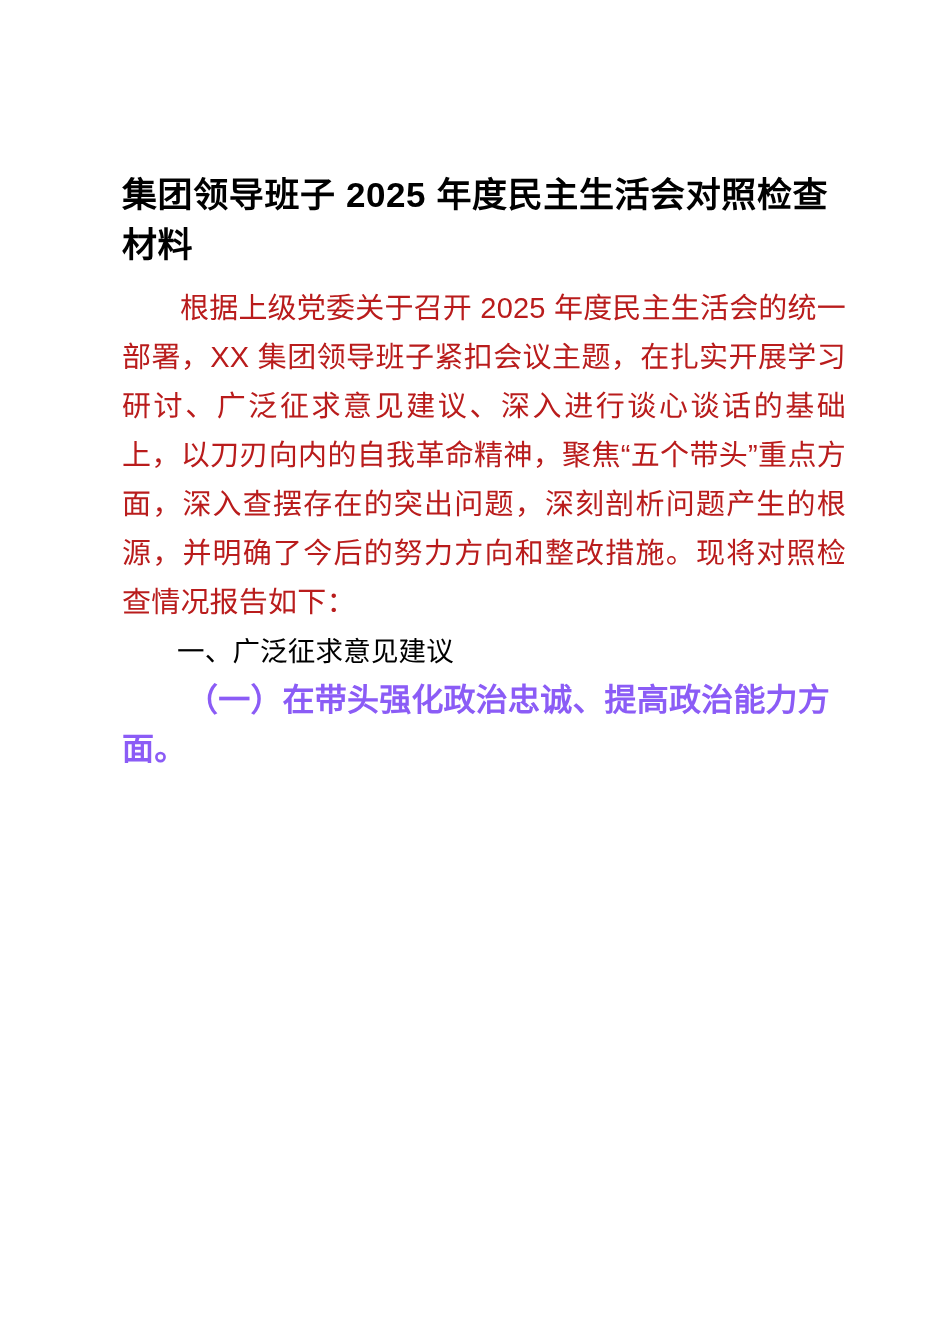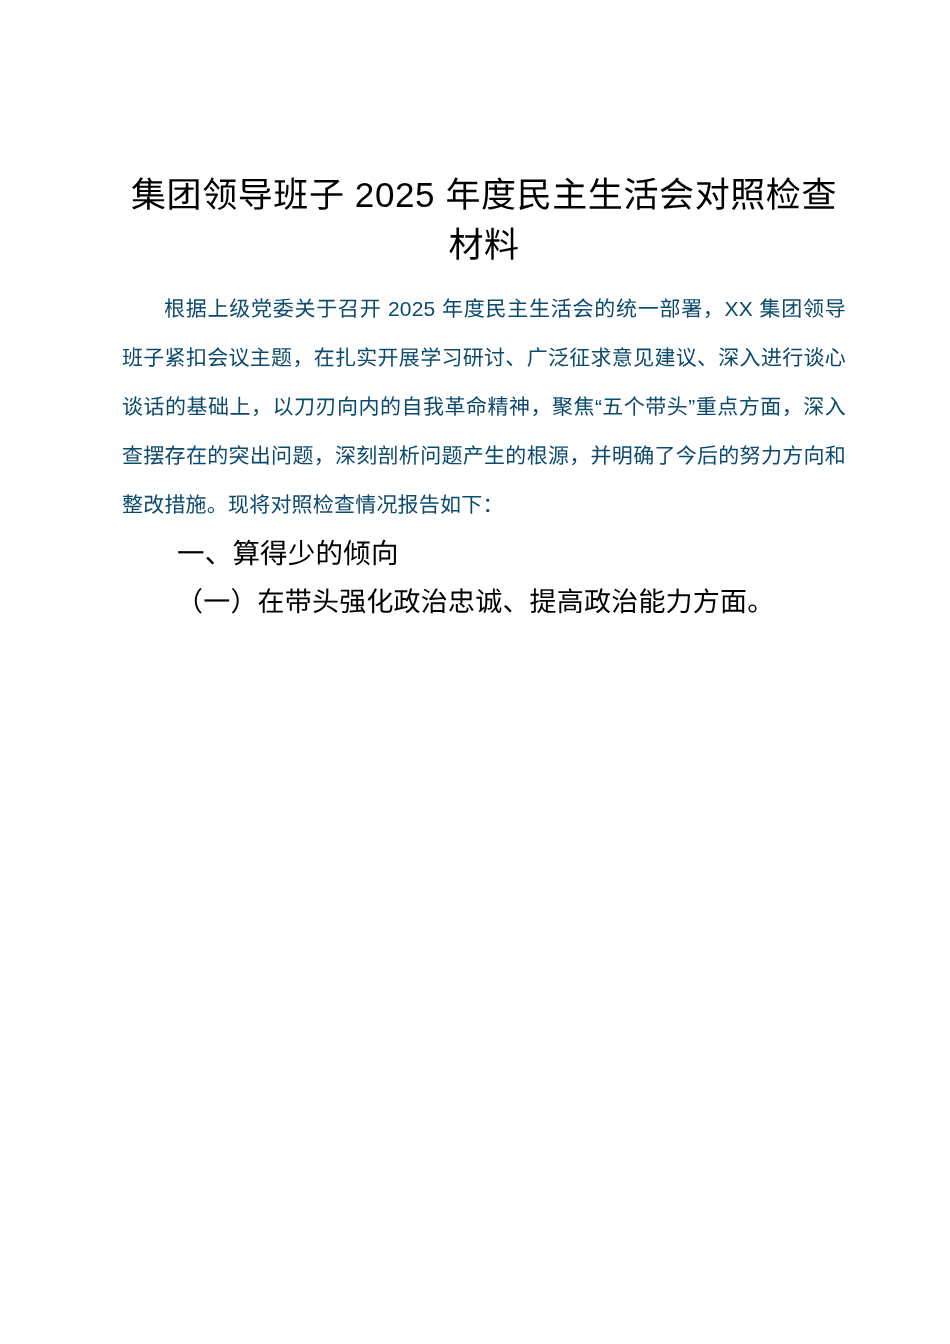--- a/index.html
+++ b/index.html
@@ -22,73 +22,73 @@
 
   .doc-body {
     position: absolute;
     left: 122px;
     top: 170px;
     width: 724px;
   }
 
   .doc-title {
     font-size: 35px;
-    font-weight: normal;
+    font-weight: bold;
     line-height: 50px;
-    text-align: center;
+    text-align: left;
     letter-spacing: 0.6px;
     margin: 0 0 14px 0;
     color: #000000;
   }
 
   .para {
-    font-size: 21px;
+    font-size: 29px;
     line-height: 49px;
     text-align: justify;
     text-justify: inter-ideograph;
     text-indent: 2em;
     margin: 0;
     letter-spacing: 0.2px;
-    color: #0c4a6e;
+    color: #b91c1c;
     word-break: break-all;
   }
 
   .para.last-line-left {
     text-align-last: left;
   }
 
   .heading-1 {
     font-size: 27.5px;
     line-height: 49px;
     text-indent: 2em;
     font-weight: normal;
     margin: 0;
     letter-spacing: 0.2px;
     color: #000000;
   }
 
   .heading-2 {
-    font-size: 27px;
+    font-size: 32px;
     line-height: 49px;
     text-indent: 2em;
-    font-weight: normal;
+    font-weight: bold;
     margin: 0;
     letter-spacing: 0.2px;
-    color: #000000;
+    color: #8b5cf6;
   }
 </style>
 </head>
 <body>
 
 <div class="page">
   <div class="doc-body">
 
     <h1 class="doc-title">集团领导班子 2025 年度民主生活会对照检查材料</h1>
 
     <p class="para last-line-left">根据上级党委关于召开 2025 年度民主生活会的统一部署，XX 集团领导班子紧扣会议主题，在扎实开展学习研讨、广泛征求意见建议、深入进行谈心谈话的基础上，以刀刃向内的自我革命精神，聚焦“五个带头”重点方面，深入查摆存在的突出问题，深刻剖析问题产生的根源，并明确了今后的努力方向和整改措施。现将对照检查情况报告如下：</p>
 
-    <p class="heading-1">一、算得少的倾向</p>
+    <p class="heading-1">一、广泛征求意见建议</p>
 
     <p class="heading-2">（一）在带头强化政治忠诚、提高政治能力方面。</p>
 
 
   </div>
 </div>
 
 </body></html>

